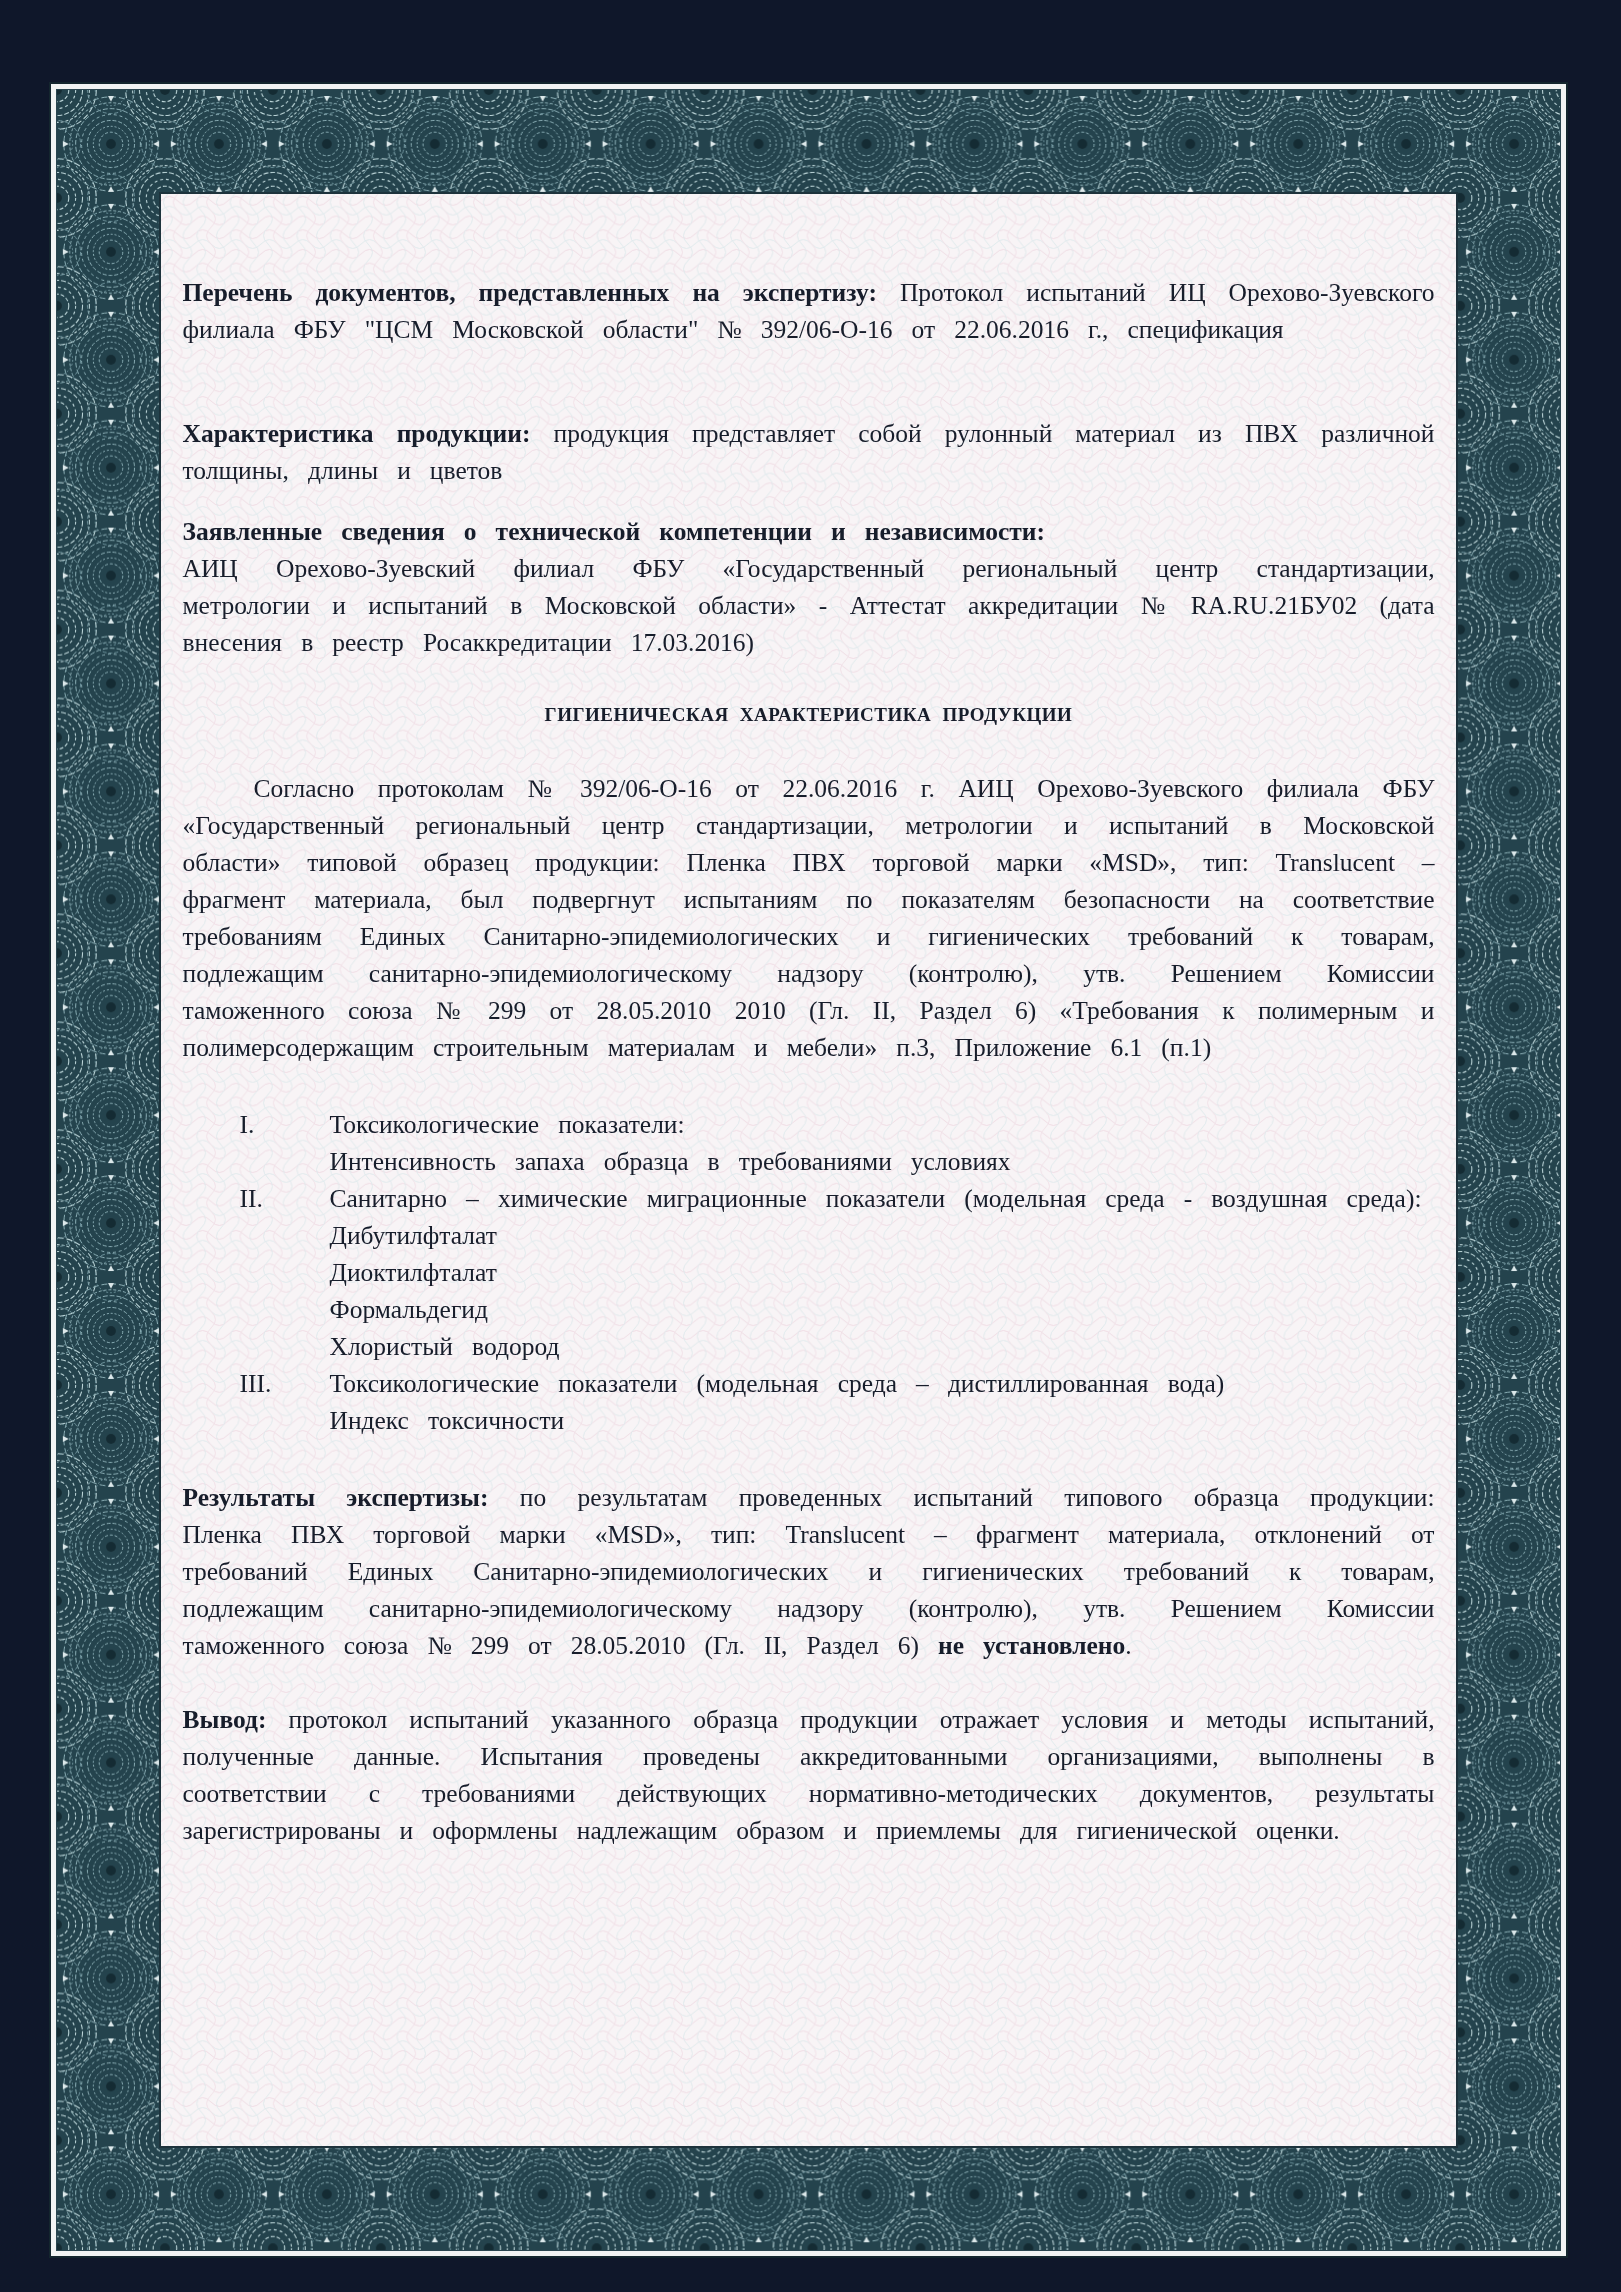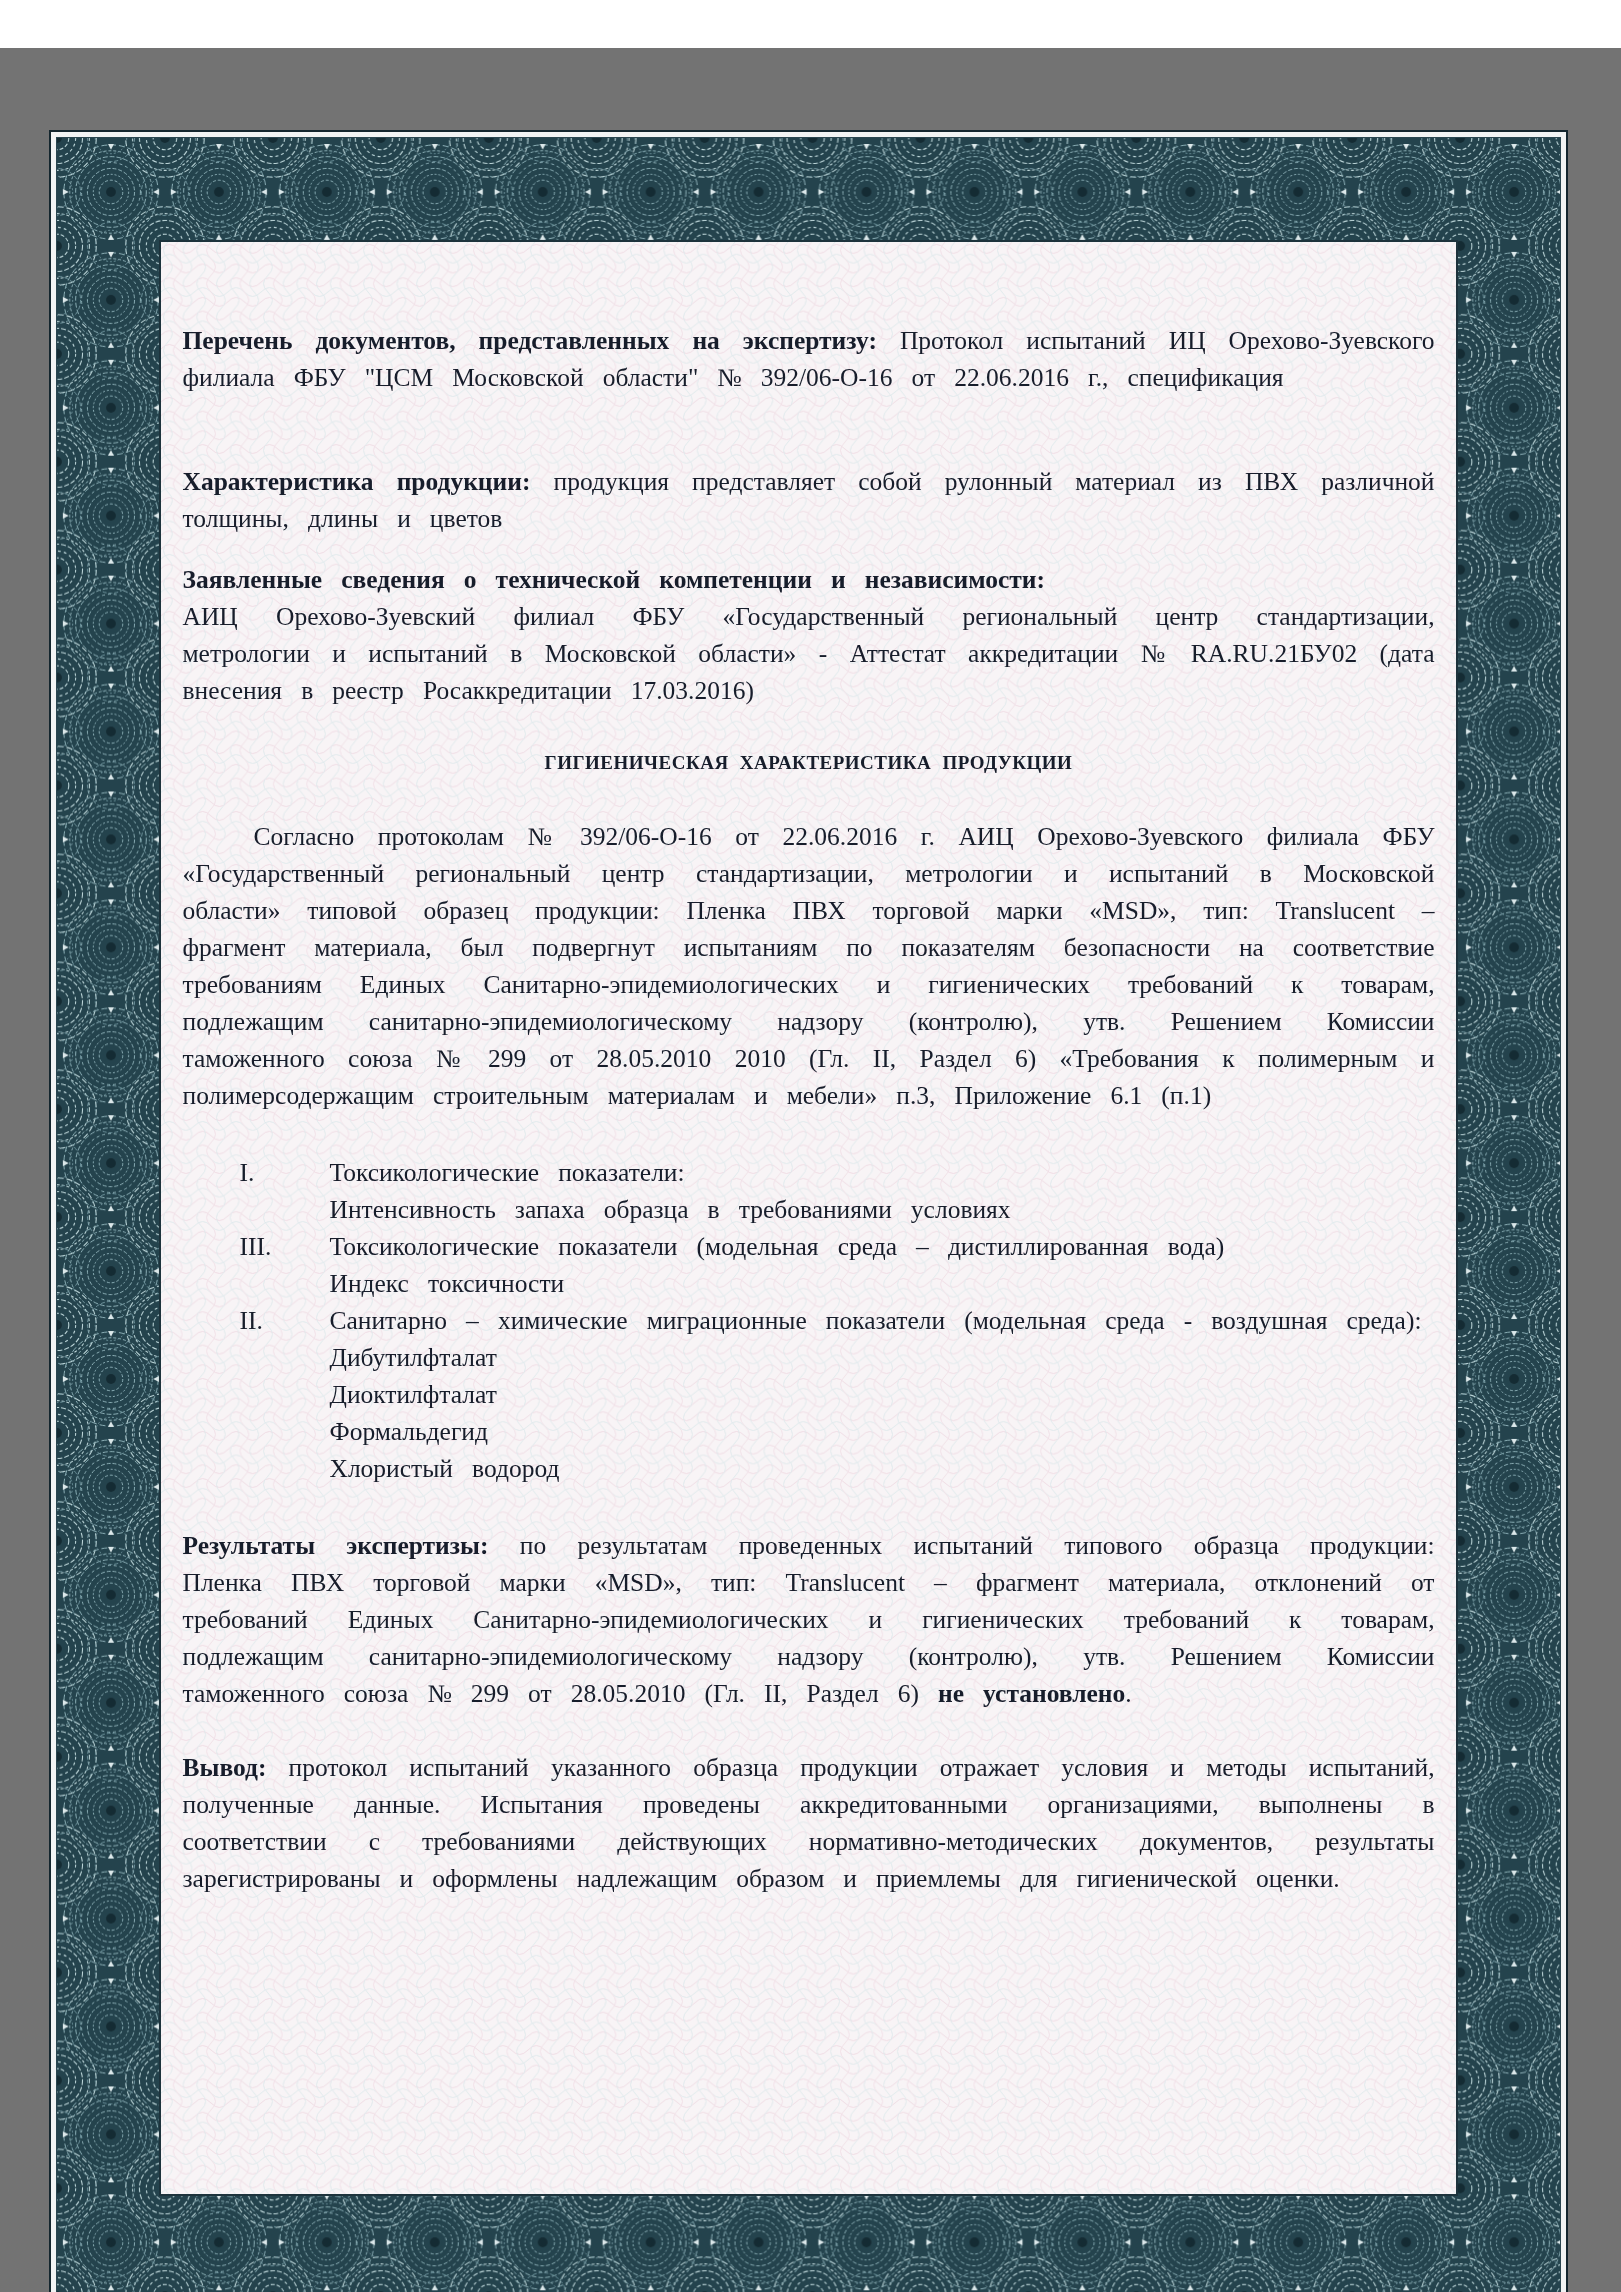--- a/index.html
+++ b/index.html
@@ -7,22 +7,21 @@
   body {
     width: 1621px;
     height: 2293px;
     position: relative;
     font-family: "Liberation Serif", "DejaVu Serif", serif;
     overflow: hidden;
   }
   .page {
     position: absolute;
     inset: 0;
-    background: #737373;
-    margin-top: 48px;
+    background: #0f172a;
   }
   
   .frame {
     position: absolute;
     left: 49px;
     top: 82px;
     width: 1519px;
     height: 2176px;
     border: 2.9px solid #14262e;
     padding: 5.9px;
@@ -199,36 +198,36 @@
 
           <div class="indicators">
             <div class="li">
               <div class="num">I.</div>
               <div class="li-body">
                 <div>Токсикологические показатели:</div>
                 <div>Интенсивность запаха образца в требованиями условиях</div>
               </div>
             </div>
             <div class="li">
-              <div class="num">III.</div>
-              <div class="li-body">
-                <div>Токсикологические показатели (модельная среда – дистиллированная вода)</div>
-                <div>Индекс токсичности</div>
-              </div>
-            </div>
-            <div class="li">
               <div class="num">II.</div>
               <div class="li-body">
                 <div>Санитарно – химические миграционные показатели (модельная среда - воздушная среда):</div>
                 <div>Дибутилфталат</div>
                 <div>Диоктилфталат</div>
                 <div>Формальдегид</div>
                 <div>Хлористый водород</div>
               </div>
             </div>
+            <div class="li">
+              <div class="num">III.</div>
+              <div class="li-body">
+                <div>Токсикологические показатели (модельная среда – дистиллированная вода)</div>
+                <div>Индекс токсичности</div>
+              </div>
+            </div>
           </div>
 
           <p class="para p7"><span class="lead">Результаты экспертизы:</span> <span>по результатам проведенных испытаний типового образца продукции: Пленка ПВХ торговой марки «MSD», тип: Translucent – фрагмент материала, отклонений от требований Единых Санитарно-эпидемиологических и гигиенических требований к товарам, подлежащим санитарно-эпидемиологическому надзору (контролю), утв. Решением Комиссии таможенного союза № 299 от 28.05.2010 (Гл. II, Раздел 6)</span> <span class="bold">не установлено</span><span>.</span></p>
 
           <p class="para p8"><span class="lead">Вывод:</span> <span>протокол испытаний указанного образца продукции отражает условия и методы испытаний, полученные данные. Испытания проведены аккредитованными организациями, выполнены в соответствии с требованиями действующих нормативно-методических документов, результаты зарегистрированы и оформлены надлежащим образом и приемлемы для гигиенической оценки.</span></p>
 
         </div>
       </div>
     </div>
   </div>

